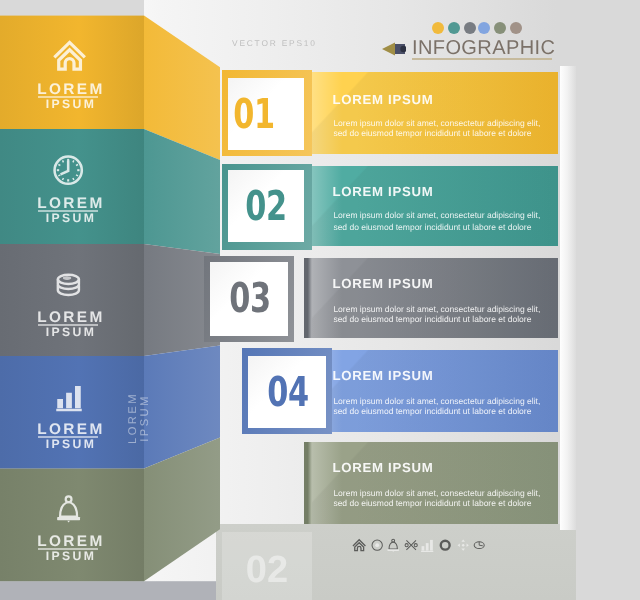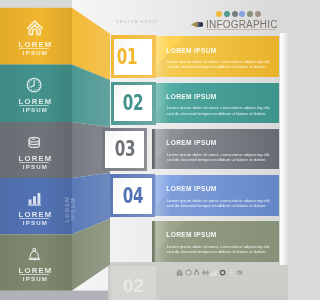--- a/index.html
+++ b/index.html
@@ -150,21 +150,21 @@
   </div>
     <div class="abs numbox" style="left:102px;top:127.9px;width:45px;height:43px;
      background:linear-gradient(105deg,#72767d,#8f9297);
      padding:3.4px;box-sizing:border-box;">
      <div class="abs" style="left:3.4px;top:3.4px;right:3.4px;bottom:3.4px;
        background:linear-gradient(135deg,#f4f4f4 0%,#ffffff 40%,#ffffff 100%);"></div>
      <div class="abs numtxt" style="left:0;top:0;width:45px;height:43px;display:flex;align-items:center;justify-content:center;color:#6f737a;">
         <span>03</span>
       </div>
   </div>
-    <div class="abs numbox" style="left:110px;top:174.15px;width:45px;height:43px;
+    <div class="abs numbox" style="left:121px;top:174.15px;width:45px;height:43px;
      background:linear-gradient(105deg,#5576b6,#7892c5);
      padding:3.4px;box-sizing:border-box;">
      <div class="abs" style="left:3.4px;top:3.4px;right:3.4px;bottom:3.4px;
        background:linear-gradient(135deg,#f4f4f4 0%,#ffffff 40%,#ffffff 100%);"></div>
      <div class="abs numtxt" style="left:0;top:0;width:45px;height:43px;display:flex;align-items:center;justify-content:center;color:#5273b4;">
         <span>04</span>
       </div>
   </div>
     <div class="abs" style="left:0;top:7.8px;width:72px;height:56.7px;">
     <div class="abs" style="left:25.7px;top:11.649999999999995px;width:17.6px;height:17.6px;color:#fff;">

